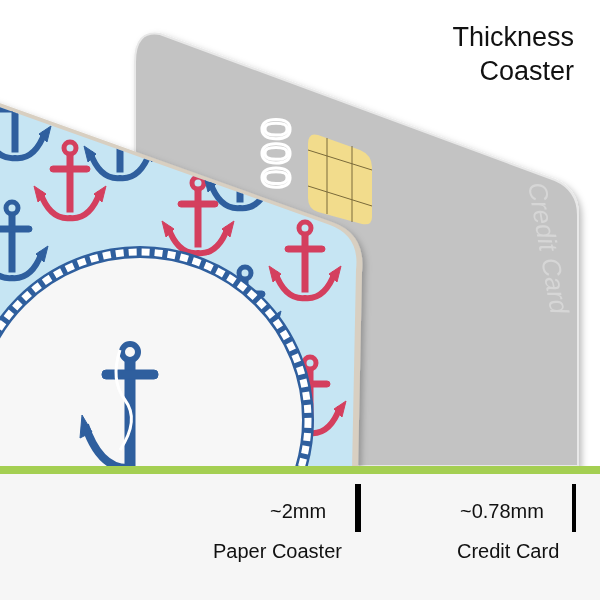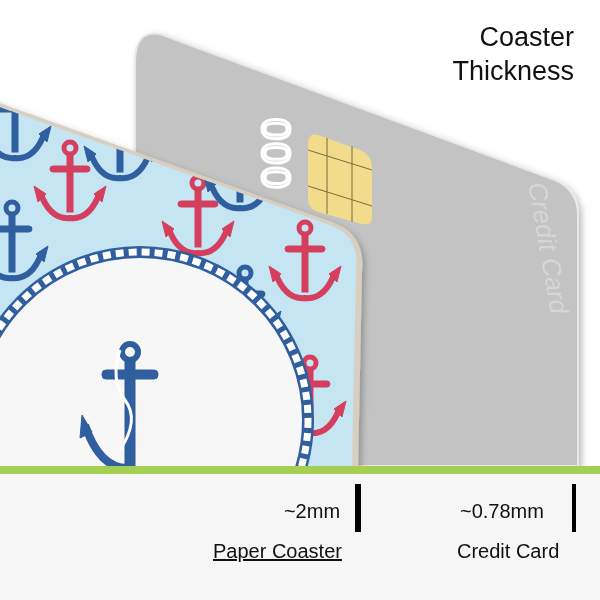--- a/index.html
+++ b/index.html
@@ -76,27 +76,27 @@
         <rect x="125" y="360" width="10" height="110"></rect>
         <rect x="102" y="370" width="56" height="9" rx="4"></rect>
         <path d="M 85 425 Q 100 470 130 468" fill="none" stroke-width="8"></path>
         <polygon points="82,415 92,432 80,438"></polygon>
         <path d="M 120 350 Q 110 380 125 400 Q 140 420 120 450" fill="none" stroke="#ffffff" stroke-width="3"></path>
       </g>
     </g>
   </svg>
 
   <div class="title">
+    <div>Thickness</div>
     <div>Coaster</div>
-    <div>Thickness</div>
   </div>
 </div>
 
 <div class="bottom"></div>
 <div class="green-bar"></div>
 
-<div class="measure" style="left:270px; top:500px; width:84px; text-align:center;">~2mm</div>
+<div class="measure" style="left:270px; top:500px; width:84px; text-align:left;">~2mm</div>
 <div class="tick" style="left:355px; top:484px;"></div>
-<div class="measure" style="left:213px; top:540px;text-decoration:underline;">Paper Coaster</div>
+<div class="measure" style="left:213px; top:540px;">Paper Coaster</div>
 
 <div class="measure" style="left:460px; top:500px; width:108px; text-align:left;">~0.78mm</div>
 <div class="tick" style="left:572px; top:484px; width:4px;"></div>
 <div class="measure" style="left:457px; top:540px;">Credit Card</div>
 
 </body></html>

